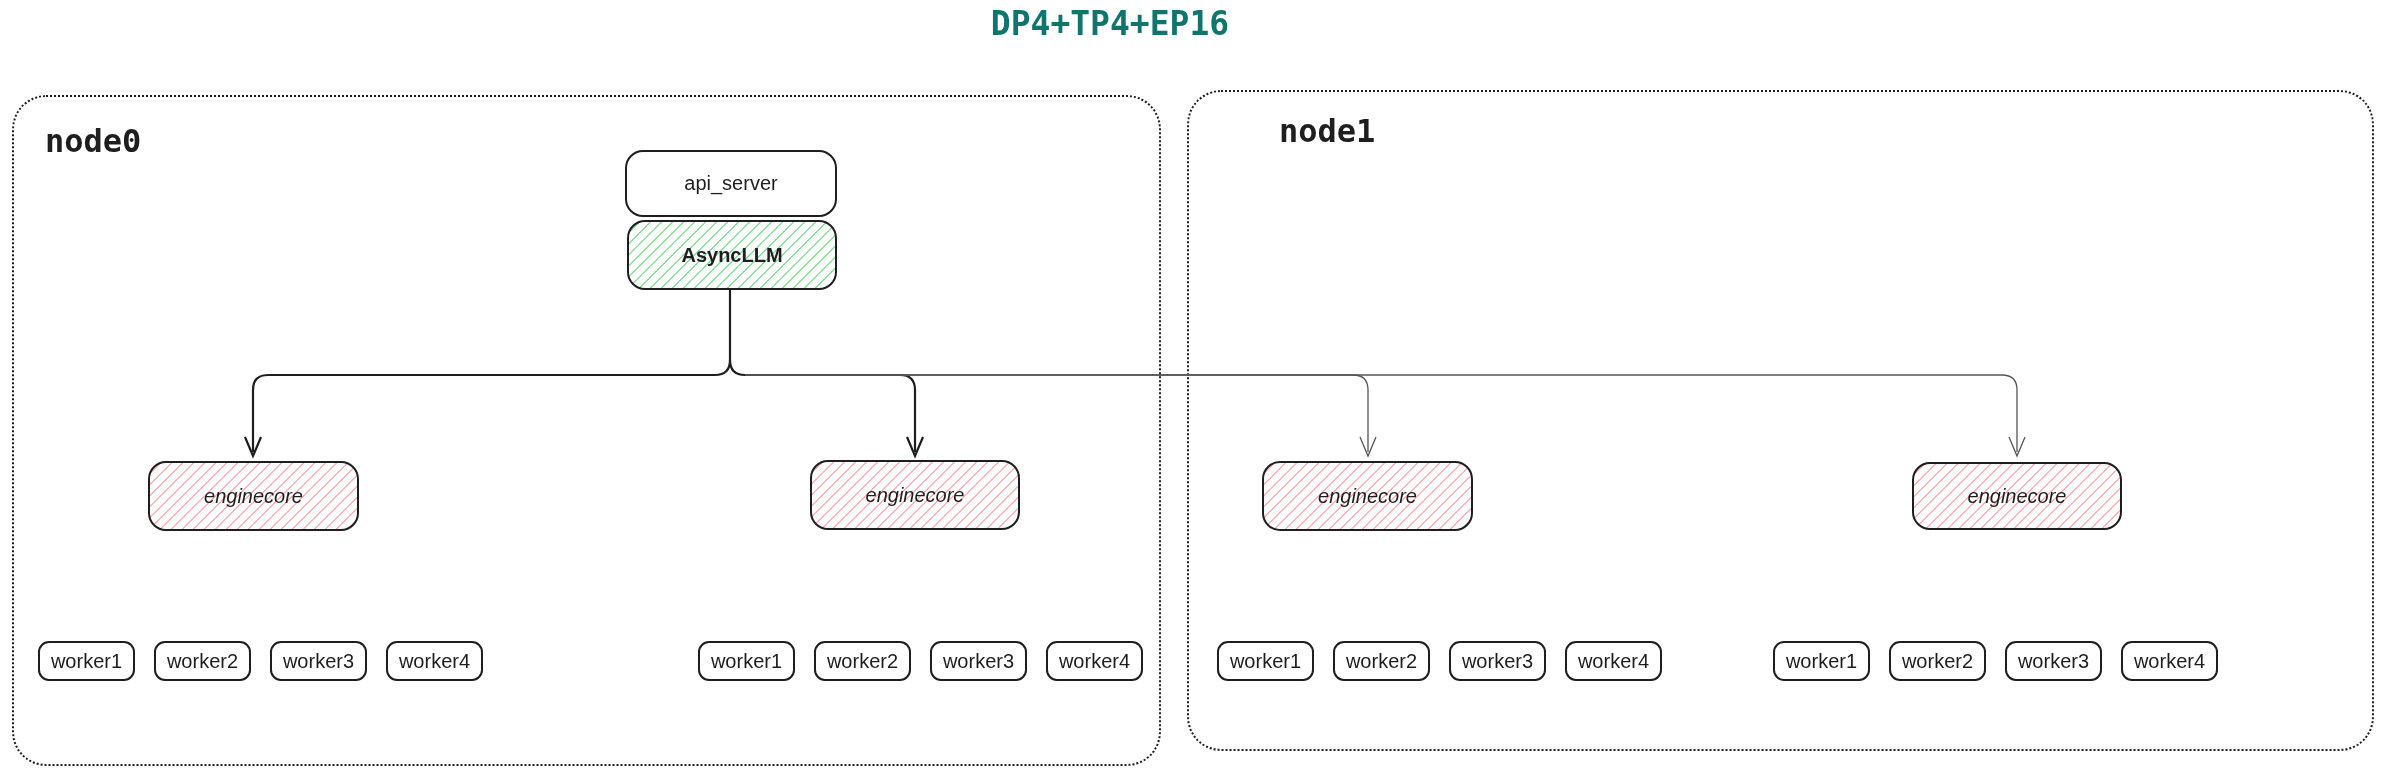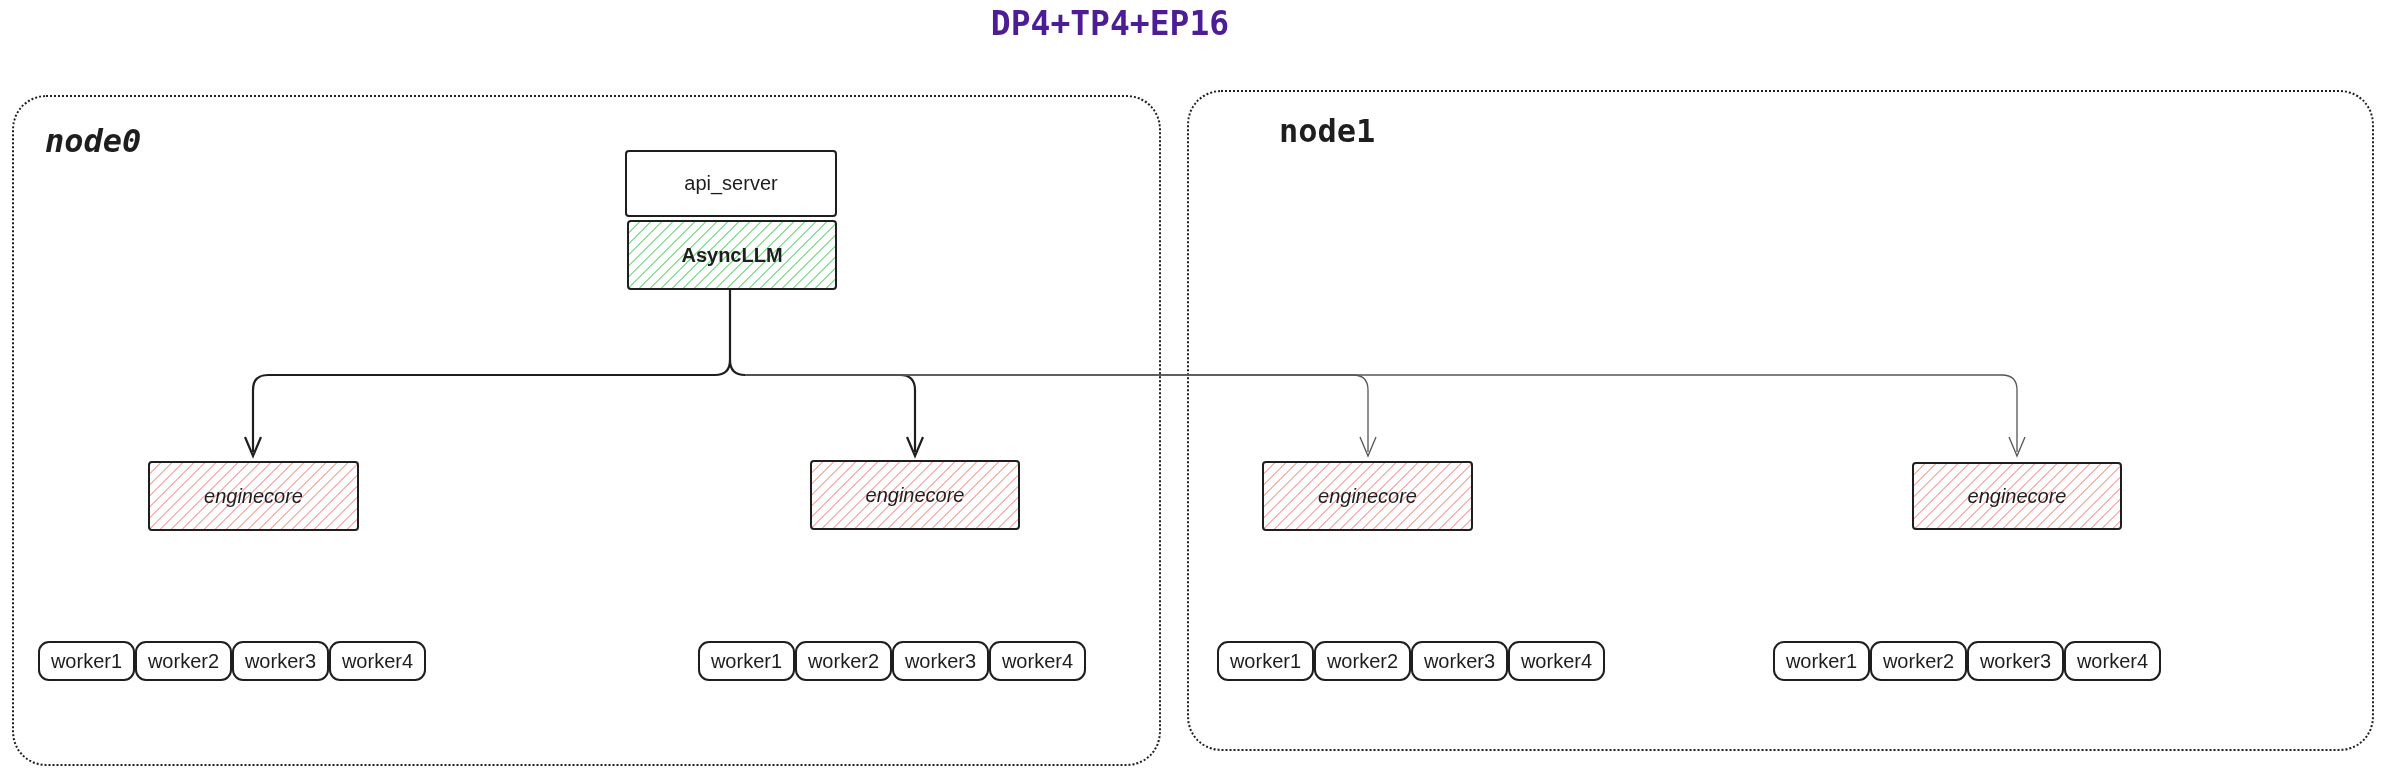--- a/index.html
+++ b/index.html
@@ -11,42 +11,42 @@
     color:#1e1e1e;
     overflow:hidden;
   }
   .diagram-title{
     position:absolute;
     left:960px;top:4px;width:300px;
     text-align:center;
     font-family:"DejaVu Sans Mono", monospace;
     font-weight:bold;
     font-size:33px;
-    color:#4c1d95;
+    color:#0f766e;
     white-space:nowrap;
   }
   .node{
     position:absolute;
     border:2.5px dotted #1e1e1e;
     border-radius:34px;
     background:transparent;
   }
   .node-label{
     position:absolute;
     font-family:"DejaVu Sans Mono", monospace;
     font-weight:bold;
     font-size:32px;
     color:#1e1e1e;
     white-space:nowrap;
   }
   .box{
     position:absolute;
     box-sizing:border-box;
     border:2.2px solid #1e1e1e;
-    border-radius:4px;
+    border-radius:18px;
     background:#ffffff;
     display:flex;align-items:center;justify-content:center;
     font-size:20px;
     color:#1e1e1e;
     white-space:nowrap;
   }
   .hatch-green{
     background-image:repeating-linear-gradient(
       135deg,
       rgba(105,219,124,0.0) 0px,
@@ -60,20 +60,21 @@
       135deg,
       rgba(255,135,135,0.0) 0px,
       rgba(255,135,135,0.0) 6.5px,
       rgba(255,135,135,0.62) 6.5px,
       rgba(255,135,135,0.62) 7.8px);
     font-style:italic;
   }
   .worker-row{
     position:absolute;
     display:flex;
+    gap:19px;
   }
   .worker{
     box-sizing:border-box;
     width:97px;height:40px;
     border:2.2px solid #1e1e1e;
     border-radius:11px;
     background:#ffffff;
     display:flex;align-items:center;justify-content:center;
     font-size:20px;
     color:#1e1e1e;
@@ -86,21 +87,21 @@
   }
 </style>
 </head>
 <body>
 
 <div class="canvas">
 
   <div class="diagram-title">DP4+TP4+EP16</div>
 
   <div class="node" style="left:12px;top:95px;width:1145px;height:667px;"></div>
-  <div class="node-label" style="left:45px;top:122px;font-style:italic;">node0</div>
+  <div class="node-label" style="left:45px;top:122px;">node0</div>
 
   <div class="node" style="left:1187px;top:90px;width:1183px;height:657px;"></div>
   <div class="node-label" style="left:1279px;top:112px;">node1</div>
 
   <svg class="connector-layer" width="2383" height="773" viewBox="0 0 2383 773">
 
     <path d="M 730 290 L 730 360" fill="none" stroke="#1e1e1e" stroke-width="2.2"></path>
 
     <path d="M 730 360 Q 730 375 715 375 L 268 375 Q 253 375 253 390 L 253 452" fill="none" stroke="#1e1e1e" stroke-width="2.2"></path>
     <path d="M 245 437 L 253 456 L 261 437" fill="none" stroke="#1e1e1e" stroke-width="2.2"></path>

